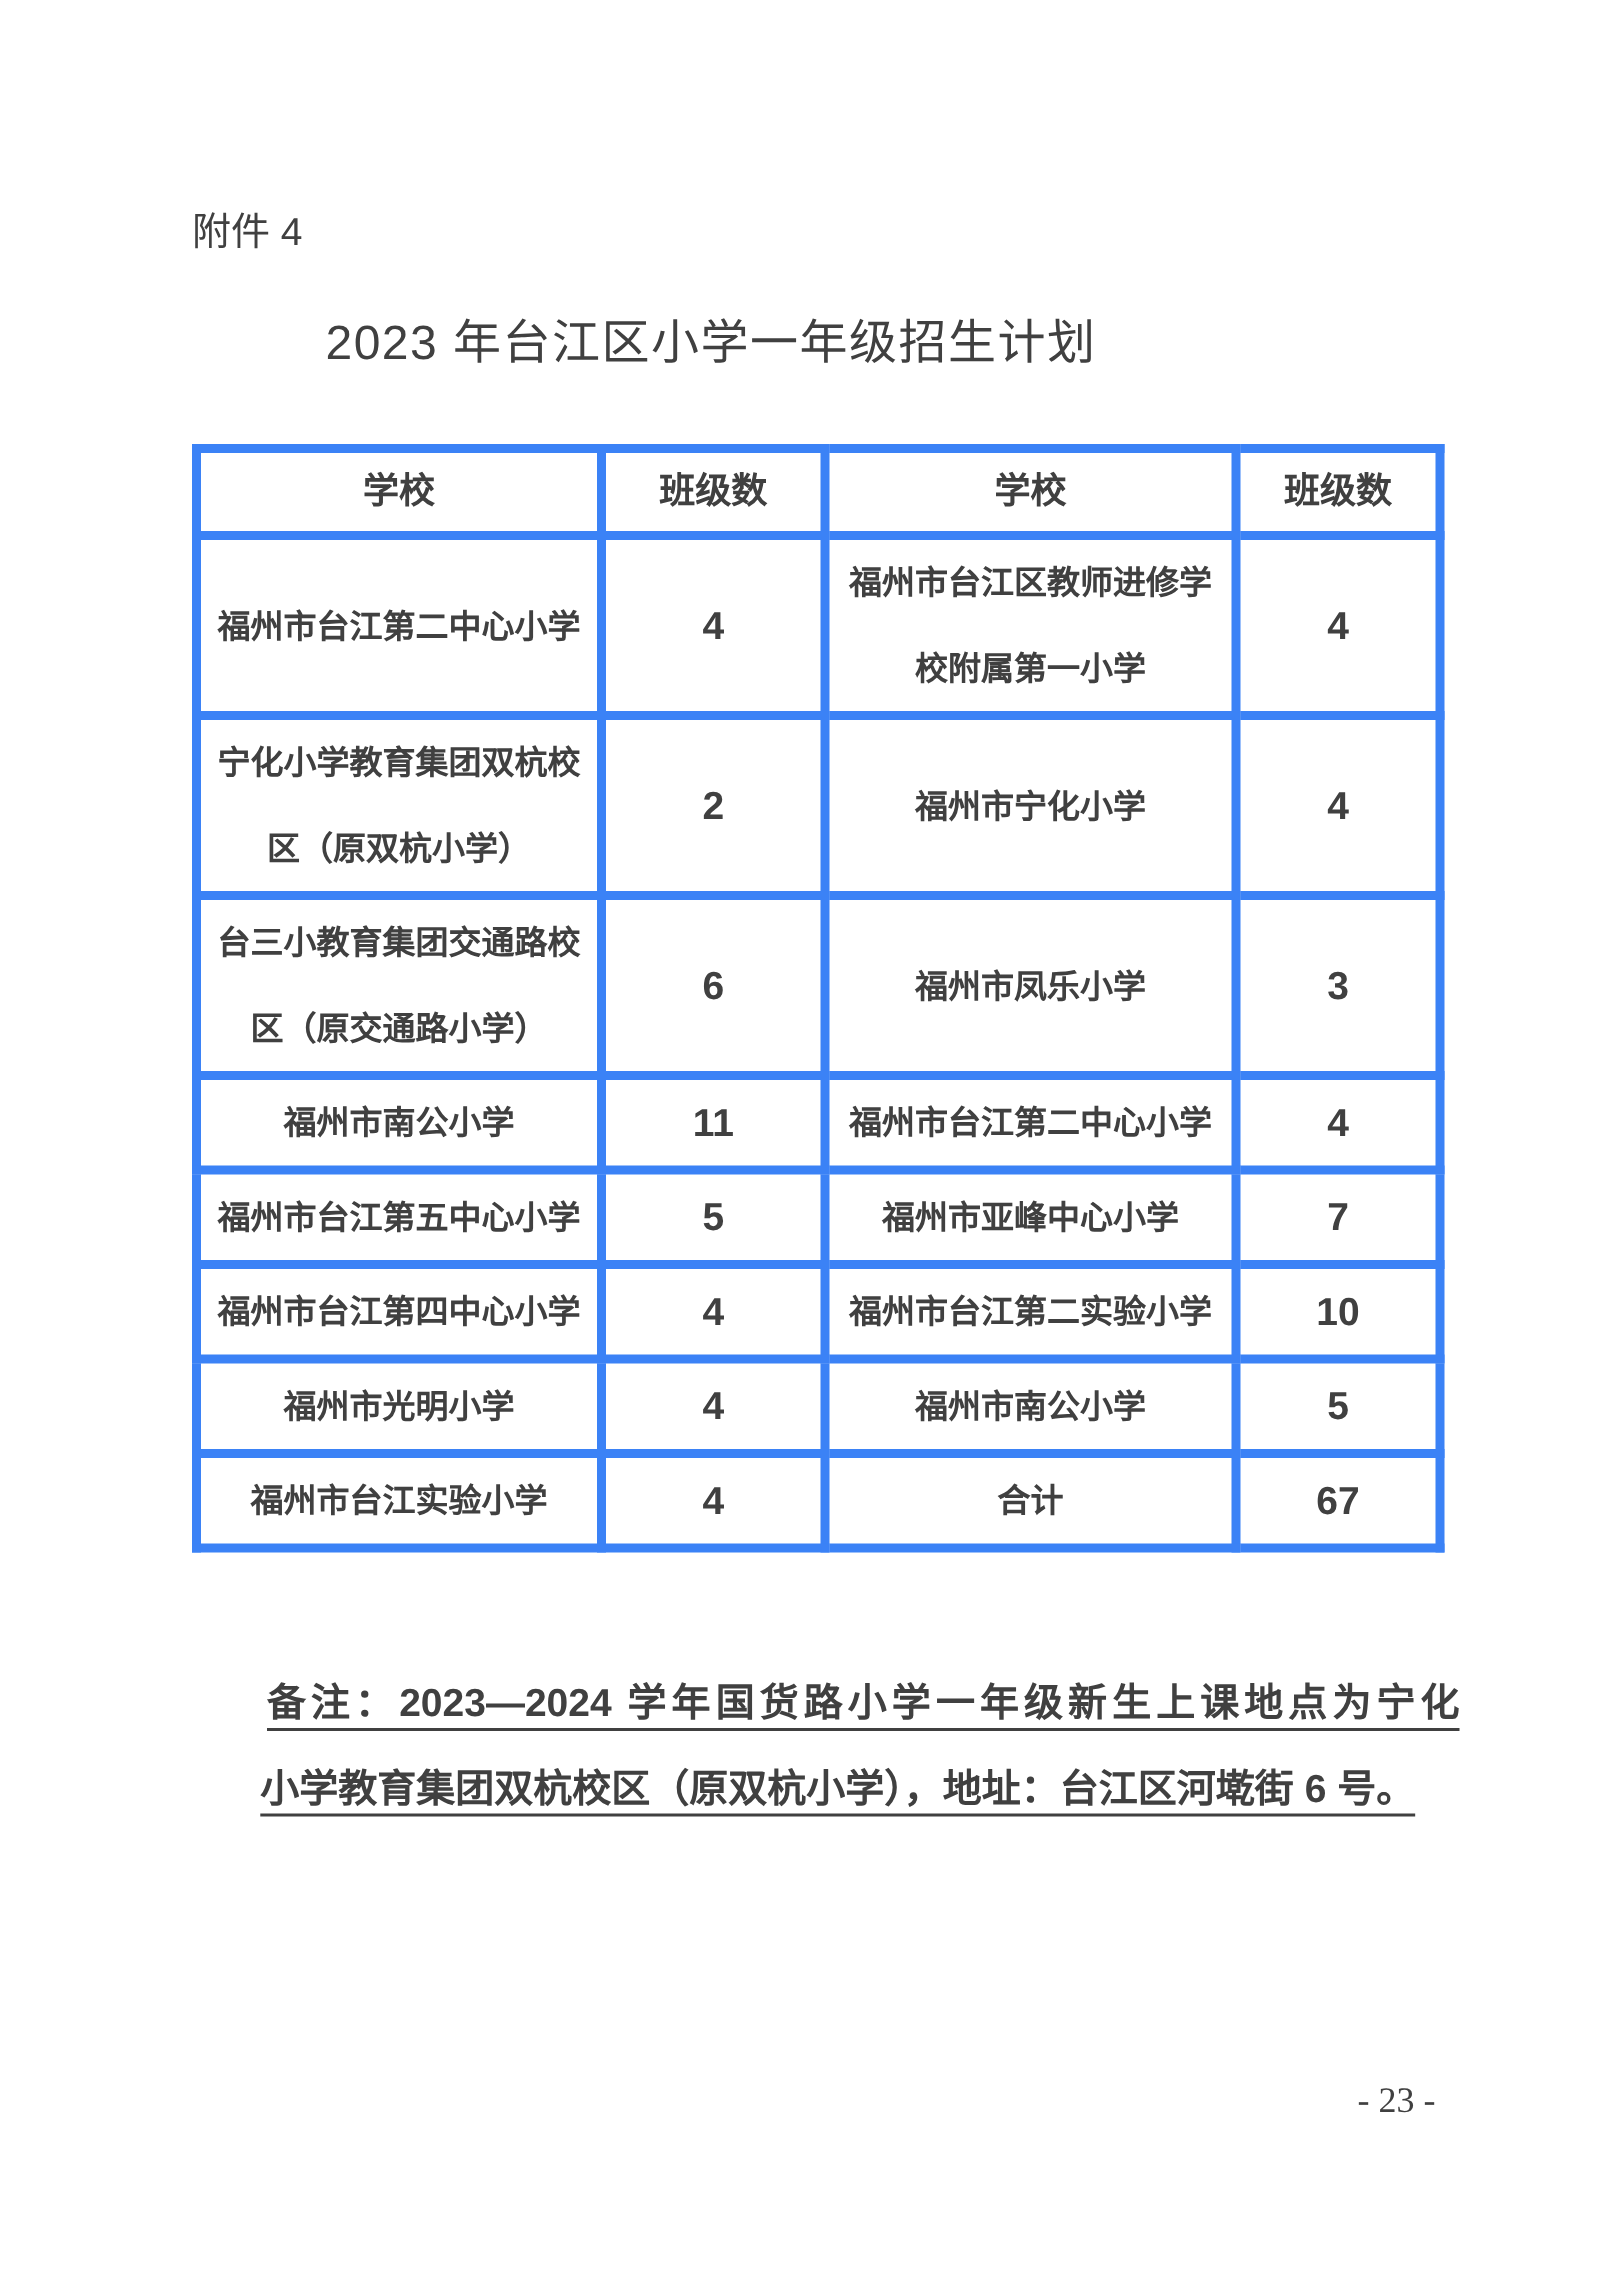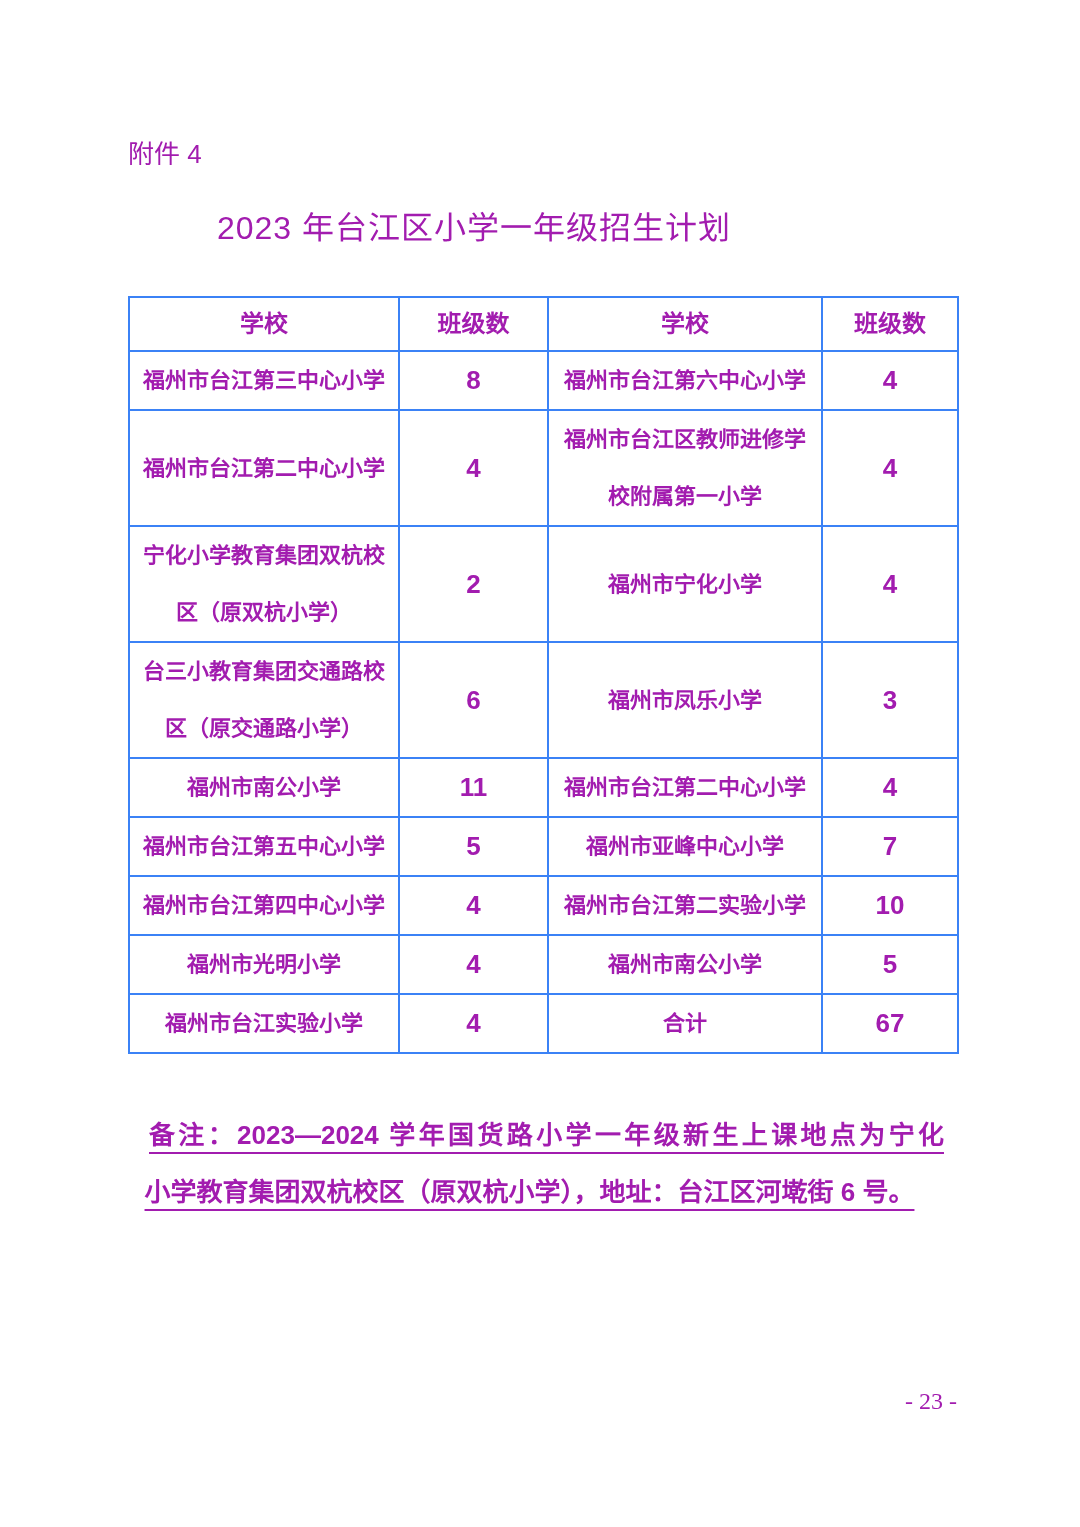--- a/index.html
+++ b/index.html
@@ -2,21 +2,21 @@
 <html lang="zh-CN"><head>
 <meta charset="utf-8">
 <style>
   html, body { margin: 0; padding: 0; background: #e8e8e8; }
   .page {
     position: relative;
     width: 1080px;
     height: 1527px;
     margin: 0 auto;
     background: #ffffff;
-    color: #a21caf;
+    color: #404040;
     font-family: "Liberation Sans", sans-serif;
     overflow: hidden;
   }
 
   .attachment-label {
     position: absolute;
     left: 128px;
     top: 136px;
     font-size: 26px;
     font-weight: 500;
@@ -45,21 +45,21 @@
     border-collapse: collapse;
     table-layout: fixed;
     text-align: center;
   }
   .plan-table col.c-school-l { width: 270px; }
   .plan-table col.c-num-l    { width: 149px; }
   .plan-table col.c-school-r { width: 274px; }
   .plan-table col.c-num-r    { width: 136px; }
 
   .plan-table th, .plan-table td {
-    border: 2px solid #3b82f6;
+    border: 6px solid #3b82f6;
     vertical-align: middle;
     padding: 0 5px;
     overflow: hidden;
   }
   .plan-table th {
     height: 52px;
     font-size: 24px;
     font-weight: 700;
     line-height: 52px;
     padding: 0;
@@ -71,21 +71,21 @@
   }
   .plan-table td.num {
     font-size: 26px;
     font-weight: 700;
     line-height: 57px;
     font-family: "Liberation Sans", sans-serif;
   }
 
   .footnote {
     position: absolute;
-    left: 115px;
+    left: 144px;
     top: 1107px;
     width: 829px;
     font-size: 26px;
     font-weight: 700;
     line-height: 57px;
   }
   .footnote .fn-line {
     display: block;
     white-space: nowrap;
     text-decoration: underline;
@@ -131,26 +131,20 @@
     <thead>
       <tr>
         <th>学校</th>
         <th>班级数</th>
         <th>学校</th>
         <th>班级数</th>
       </tr>
     </thead>
     <tbody>
       <tr>
-        <td class="school">福州市台江第三中心小学</td>
-        <td class="num">8</td>
-        <td class="school">福州市台江第六中心小学</td>
-        <td class="num">4</td>
-      </tr>
-      <tr>
         <td class="school">福州市台江第二中心小学</td>
         <td class="num">4</td>
         <td class="school">福州市台江区教师进修学校附属第一小学</td>
         <td class="num">4</td>
       </tr>
       <tr>
         <td class="school">宁化小学教育集团双杭校区（原双杭小学）</td>
         <td class="num">2</td>
         <td class="school">福州市宁化小学</td>
         <td class="num">4</td>

